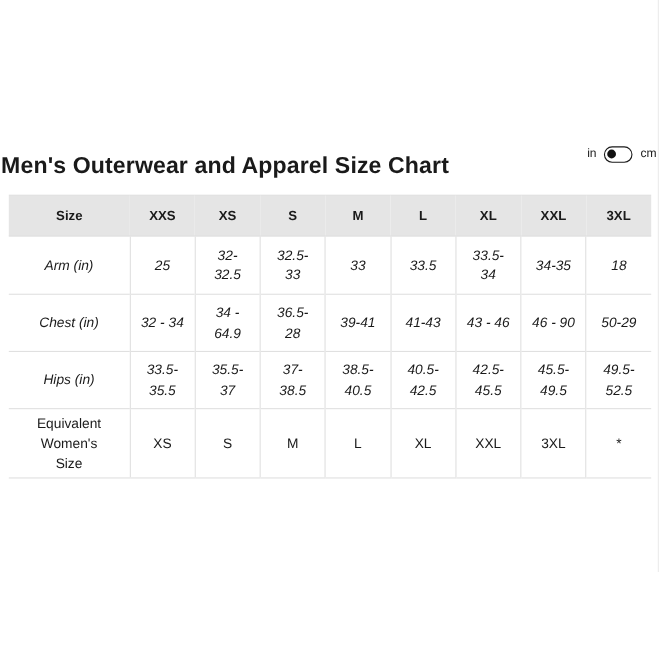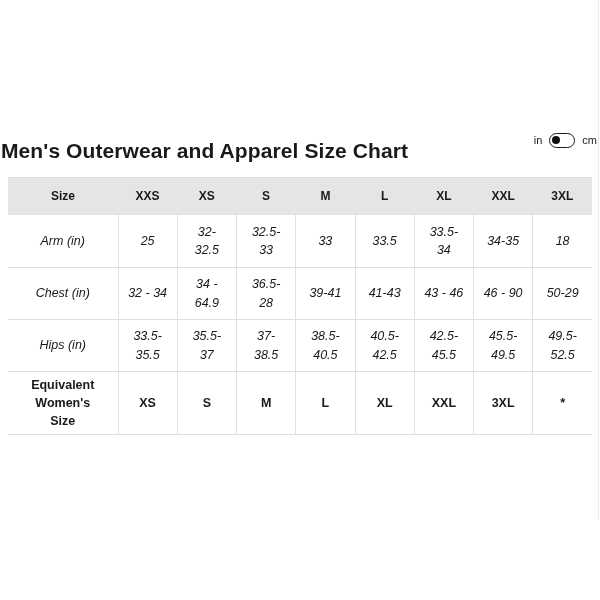--- a/index.html
+++ b/index.html
@@ -60,21 +60,21 @@
     padding:0 2px;
   }
   tbody td{
     border-top:1px solid var(--cell-border);
     text-align:center;vertical-align:middle;
     white-space:pre-line;
     line-height:1.45;
     padding:4px 2px;
   }
   tbody td + td{border-left:1px solid var(--cell-border);}
-  tbody tr:last-child td{border-bottom:1px solid var(--cell-border);font-weight:bold;}
+  tbody tr:last-child td{border-bottom:1px solid var(--cell-border);}
   tr.r-arm{height:53px;font-style:italic;}
   tr.r-std{height:52px;font-style:italic;}
   tr.r-last{height:44px;}
   .edge-line{
     position:absolute;right:1px;top:0;
     width:1px;height:520px;
     background:#ececec;
   }
 </style>
 </head>

